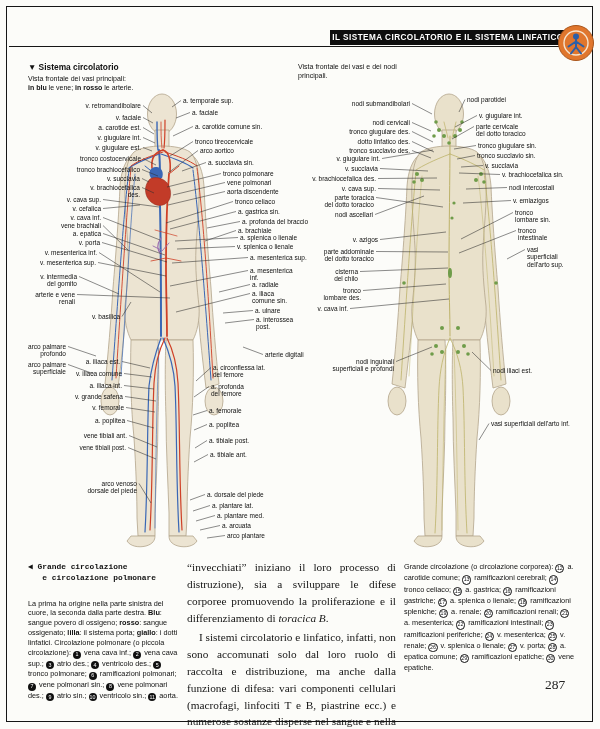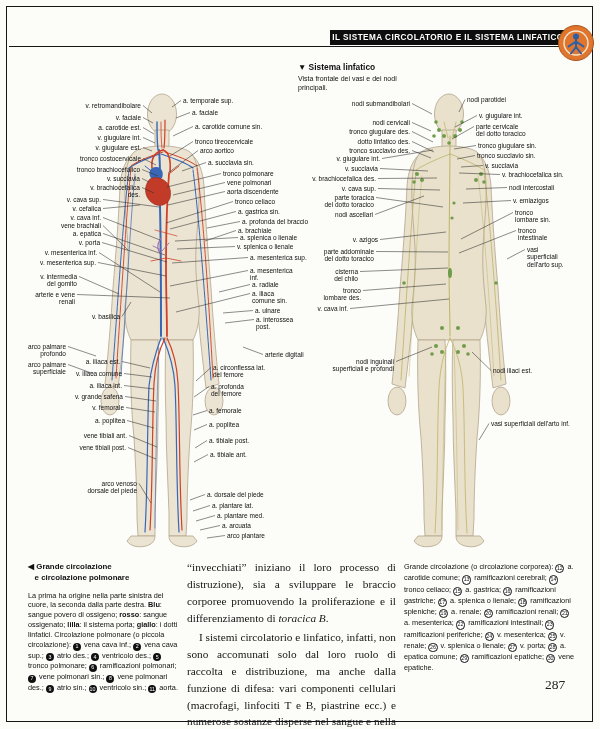--- a/index.html
+++ b/index.html
@@ -20,21 +20,21 @@
   .it{font-style:italic;}
   
   .fig{position:absolute;width:155px;height:465px;}
   
   .lbl{position:absolute;font-size:6.5px;line-height:1.12;color:#0e0e0e;white-space:pre-line;}
   .lbl.ra{text-align:right;}
   svg.lines{position:absolute;left:0;top:0;width:600px;height:729px;pointer-events:none;}
   svg.lines line{stroke:#2c2c2c;stroke-width:.55;}
   
   .bcap{position:absolute;font-size:7.3px;line-height:1.36;}
-  .bcap .t{font-weight:bold;font-size:7.9px;margin-bottom:7px;white-space:pre-wrap;}
+  .bcap .t{font-weight:bold;font-size:7.9px;margin-bottom:15px;white-space:pre-wrap;font-family:Liberation Mono, monospace;}
   .cnum{display:inline-flex;align-items:center;justify-content:center;width:8px;height:8px;
         border-radius:50%;font-size:5.3px;line-height:1;vertical-align:-1px;margin:0 1px 0 0;}
   .cnum.filled{background:#101010;color:#fff;}
   .cnum.outline{border:.8px solid #101010;color:#101010;width:7.2px;height:7.2px;background:#fff;}
   .serif{position:absolute;font-family:"Liberation Serif",serif;font-size:11.3px;line-height:1.5;
          text-align:justify;color:#151515;}
   .serif p{margin:0;}
   .serif p.ind{text-indent:12px;margin-top:2px;}
   .pagenum{position:absolute;left:545px;top:677px;font-family:"Liberation Serif",serif;font-size:13.5px;color:#222;}
 </style>
@@ -49,22 +49,26 @@
   </div>
   <div class="hrule"></div>
   <div class="hlogo">
     <svg width="26" height="26" viewBox="0 0 26 26">
       <circle cx="13" cy="13" r="12" fill="none" stroke="#f6e3cd" stroke-width="1.4"></circle>
       <circle cx="13" cy="6.5" r="3" fill="#2b5fa8"></circle>
       <path d="M13,9.5 L13,17 M13,11.5 L5.5,16.5 M13,11.5 L20.5,16.5 M13,17 L8,23.5 M13,17 L18,23.5" stroke="#2b5fa8" stroke-width="2" stroke-linecap="round" fill="none"></path>
     </svg>
   </div>
 
+  <div class="figcap" style="left:28px;top:62px;">
+    <div class="t">▼ Sistema circolatorio</div>
+    <div class="b"><span>Vista frontale dei vasi principali:
+</span><span class="bd">in blu</span><span> le vene; </span><span class="bd">in rosso</span><span> le arterie.</span></div>
+  </div>
   <div class="figcap" style="left:298px;top:62px;">
-    <div class="t">▼ Sistema linfatico</div>
     <div class="b"><span>Vista frontale dei vasi e dei nodi
 principali.</span></div>
   </div>
 
   <svg class="fig" style="left:85px;top:88px;" viewBox="0 0 155 465">
     <g fill="#ece4d2" stroke="#b3a58b" stroke-width="0.8" stroke-linejoin="round">
       <ellipse cx="77" cy="26" rx="14.5" ry="20"></ellipse>
       <rect x="70" y="42" width="14" height="18"></rect>
       <path d="M48,66 C40,72 36,84 35,98 C34,124 31,165 28,200 C26,232 23,268 20,296 L33,300 C37,268 41,230 43,202 C45,170 46,130 47,104 Z"></path>
       <path d="M106,66 C114,72 118,84 119,98 C120,124 123,165 126,200 C128,232 131,268 134,296 L121,300 C117,268 113,230 111,202 C109,170 108,130 107,104 Z"></path>
@@ -391,21 +395,21 @@
       <div class="lbl la" style="top: 420px; left: 491px;">vasi superficiali dell'arto inf.</div>
     </div>
 
   <div class="bcap" style="left:28px;top:562px;width:153px;">
     <div class="t">◀ Grande circolazione
    e circolazione polmonare</div>
     <div><span>La prima ha origine nella parte sinistra del cuore, la seconda dalla parte destra. </span><span class="bd">Blu</span><span>: sangue povero di ossigeno; </span><span class="bd">rosso</span><span>: sangue ossigenato; </span><span class="bd">lilla</span><span>: il sistema porta; </span><span class="bd">giallo</span><span>: i dotti linfatici. Circolazione polmonare (o piccola circolazione): </span><span class="cnum filled">1</span><span> vena cava inf.; </span><span class="cnum filled">2</span><span> vena cava sup.; </span><span class="cnum filled">3</span><span> atrio des.; </span><span class="cnum filled">4</span><span> ventricolo des.; </span><span class="cnum filled">5</span><span> tronco polmonare; </span><span class="cnum filled">6</span><span> ramificazioni polmonari; </span><span class="cnum filled">7</span><span> vene polmonari sin.; </span><span class="cnum filled">8</span><span> vene polmonari des.; </span><span class="cnum filled">9</span><span> atrio sin.; </span><span class="cnum filled">10</span><span> ventricolo sin.; </span><span class="cnum filled">11</span><span> aorta.</span></div>
   </div>
 
   <div class="serif" style="left:187px;top:559px;width:209px;">
-    <p><span>“invecchiati” iniziano il loro processo di distruzione), sia a sviluppare le braccio corporee promuovendo la proliferazione e il differenziamento di </span><span class="it">toracica B</span><span>.</span></p>
+    <p><span>“invecchiati” iniziano il loro processo di distruzione), sia a sviluppare le difese corporee promuovendo la proliferazione e il differenziamento di </span><span class="it">toracica B</span><span>.</span></p>
     <p class="ind"><span>I sistemi circolatorio e linfatico, infatti, non sono accomunati solo dal loro ruolo di raccolta e distribuzione, ma anche dalla funzione di difesa: vari componenti cellulari (macrofagi, linfociti T e B, piastrine ecc.) e numerose sostanze disperse nel sangue e nella linfa (anticorpi, complementi ecc.) sono indispensabili alle reazioni di chiusura delle ferite e di protezione dalle infezioni da parte di protozoi, batteri e virus.</span></p>
   </div>
 
   <div class="bcap" style="left:404px;top:562px;width:172px;">
     <div><span>Grande circolazione (o circolazione corporea): </span><span class="cnum outline">12</span><span> a. carotide comune; </span><span class="cnum outline">13</span><span> ramificazioni cerebrali; </span><span class="cnum outline">14</span><span> tronco celiaco; </span><span class="cnum outline">15</span><span> a. gastrica; </span><span class="cnum outline">16</span><span> ramificazioni gastriche; </span><span class="cnum outline">17</span><span> a. splenica o lienale; </span><span class="cnum outline">18</span><span> ramificazioni spleniche; </span><span class="cnum outline">19</span><span> a. renale; </span><span class="cnum outline">20</span><span> ramificazioni renali; </span><span class="cnum outline">21</span><span> a. mesenterica; </span><span class="cnum outline">22</span><span> ramificazioni intestinali; </span><span class="cnum outline">23</span><span> ramificazioni periferiche; </span><span class="cnum outline">24</span><span> v. mesenterica; </span><span class="cnum outline">25</span><span> v. renale; </span><span class="cnum outline">26</span><span> v. splenica o lienale; </span><span class="cnum outline">27</span><span> v. porta; </span><span class="cnum outline">28</span><span> a. epatica comune; </span><span class="cnum outline">29</span><span> ramificazioni epatiche; </span><span class="cnum outline">30</span><span> vene epatiche.</span></div>
   </div>
 
   <div class="pagenum">287</div>
 </div>
 

